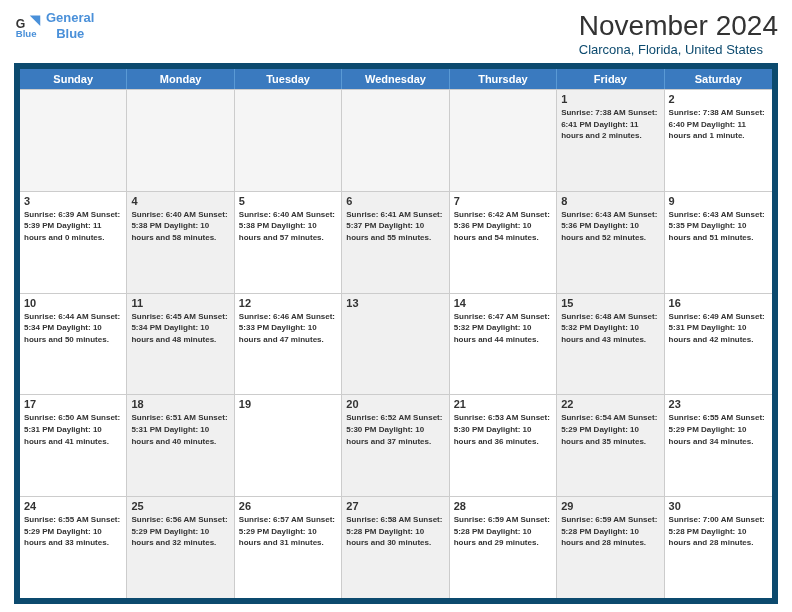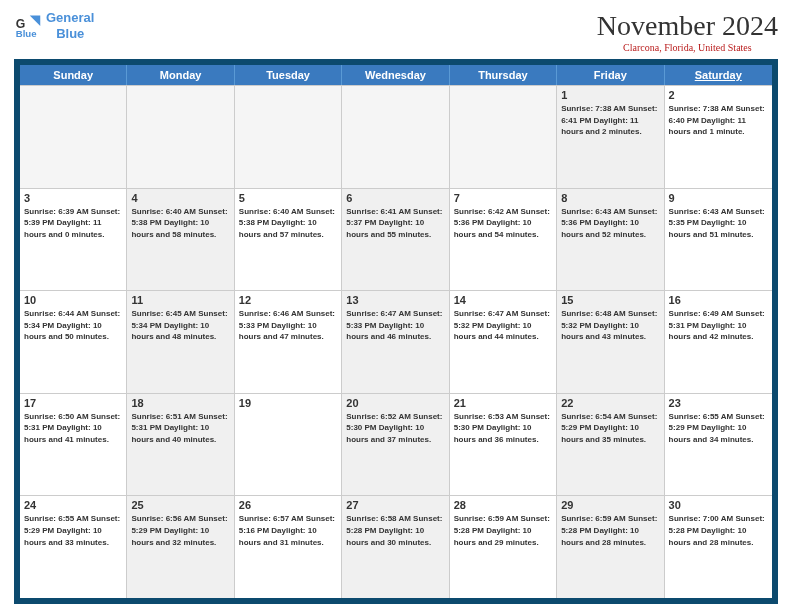--- a/index.html
+++ b/index.html
@@ -36,52 +36,51 @@
       text-align: center;
     }
     .logo-text span {
       color: #4a90d9;
     }
     .logo-icon {
       width: 28px;
       height: 28px;
     }
     .title-area {
-      text-align: center;
-      font-family: Liberation Serif, serif;
+      text-align: left;
     }
     .month-title {
       font-size: 28px;
       font-weight: normal;
       color: #333;
     }
     .location {
-      font-size: 10px;
-      color: #b91c1c;
+      font-size: 13px;
+      color: #0c4a6e;
     }
     .calendar {
       flex: 1;
       display: flex;
       flex-direction: column;
       border: 6px solid #0c4a6e;
     }
     .cal-header {
       display: grid;
       grid-template-columns: repeat(7, 1fr);
       background: #3a7abf;
     }
     .cal-header-cell {
       color: #fff;
       font-size: 11px;
       font-weight: bold;
       text-align: center;
       padding: 4px 2px;
       border-right: 1px solid #5a9ad5;
     }
-    .cal-header-cell:last-child { border-right: none; text-decoration: underline; }
+    .cal-header-cell:last-child { border-right: none; }
     .cal-body {
       flex: 1;
       display: flex;
       flex-direction: column;
     }
     .cal-row {
       display: grid;
       grid-template-columns: repeat(7, 1fr);
       flex: 1;
       border-top: 1px solid #ccc;
@@ -238,24 +237,20 @@
           </div>
           <div class="cal-cell">
             <span class="day-num">12</span>
             <div class="cell-text">Sunrise: 6:46 AM
 Sunset: 5:33 PM
 Daylight: 10 hours
 and 47 minutes.</div>
           </div>
           <div class="cal-cell shaded">
             <span class="day-num">13</span>
-            <div class="cell-text">Sunrise: 6:47 AM
-Sunset: 5:33 PM
-Daylight: 10 hours
-and 46 minutes.</div>
           </div>
           <div class="cal-cell">
             <span class="day-num">14</span>
             <div class="cell-text">Sunrise: 6:47 AM
 Sunset: 5:32 PM
 Daylight: 10 hours
 and 44 minutes.</div>
           </div>
           <div class="cal-cell shaded">
             <span class="day-num">15</span>
@@ -330,21 +325,21 @@
           <div class="cal-cell shaded">
             <span class="day-num">25</span>
             <div class="cell-text">Sunrise: 6:56 AM
 Sunset: 5:29 PM
 Daylight: 10 hours
 and 32 minutes.</div>
           </div>
           <div class="cal-cell">
             <span class="day-num">26</span>
             <div class="cell-text">Sunrise: 6:57 AM
-Sunset: 5:16 PM
+Sunset: 5:29 PM
 Daylight: 10 hours
 and 31 minutes.</div>
           </div>
           <div class="cal-cell shaded">
             <span class="day-num">27</span>
             <div class="cell-text">Sunrise: 6:58 AM
 Sunset: 5:28 PM
 Daylight: 10 hours
 and 30 minutes.</div>
           </div>

